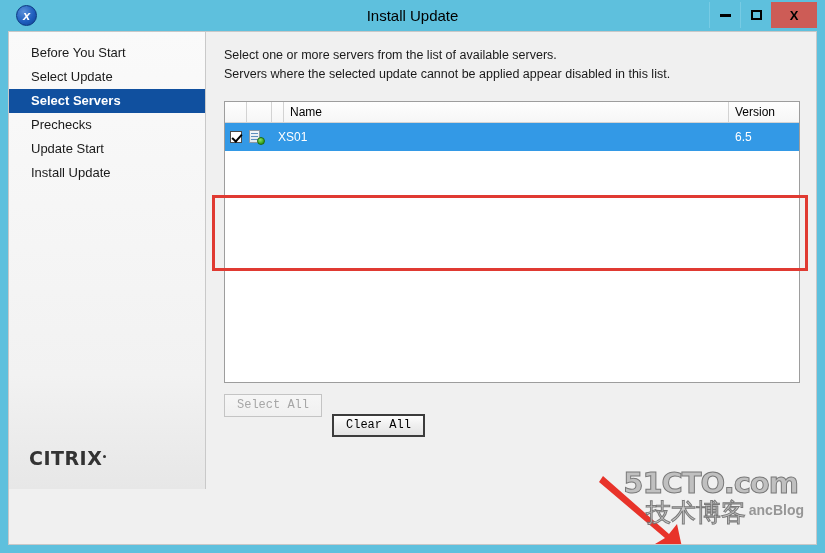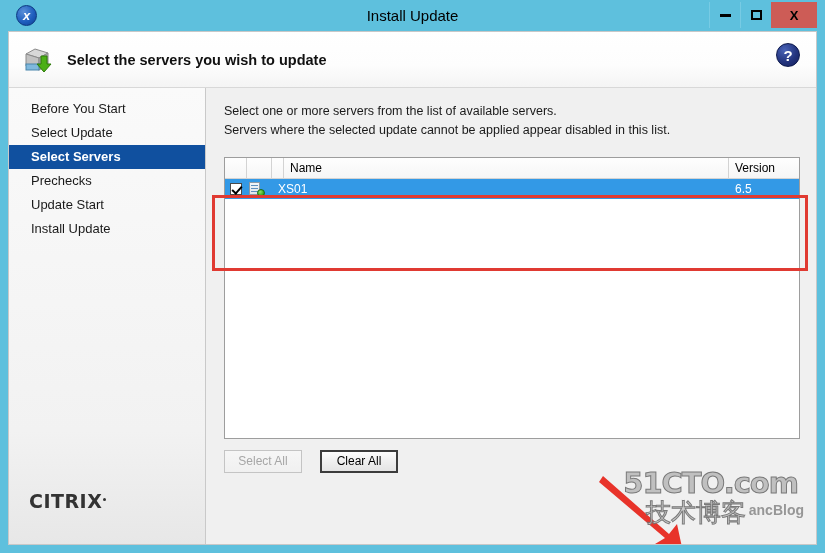--- a/index.html
+++ b/index.html
@@ -111,21 +111,21 @@
     padding-left: 22px;
     font-size: 13px; color: #1a1a1a;
     white-space: nowrap;
   }
   .nav-item.active {
     background: #10509f;
     color: #ffffff; font-weight: bold;
     margin-right: 0;
   }
   .citrix-logo {
-    position: absolute; left: 20px; bottom: 33px;
+    position: absolute; left: 20px; bottom: 20px;
     font-size: 19px; font-weight: bold; color: #333;
     letter-spacing: 0.5px;
     font-family: "DejaVu Sans", sans-serif;
   }
   .citrix-logo .dot {
     display:inline-block; width:3px; height:3px; background:#333;
     border-radius:50%; vertical-align: super; margin-left:1px;
   }
 
   
@@ -158,21 +158,21 @@
     padding-left: 6px; white-space: nowrap; overflow: hidden;
   }
   .lv-col.c-check { width: 22px; padding-left: 0; flex: 0 0 22px; }
   .lv-col.c-icon  { width: 25px; padding-left: 0; flex: 0 0 25px; }
   .lv-col.c-spacer{ width: 12px; padding-left: 0; flex: 0 0 12px; }
   .lv-col.c-name  { flex: 1 1 auto; }
   .lv-col.c-version { width: 70px; flex: 0 0 70px; border-right: none; }
 
   .lv-row {
     display: flex; align-items: center;
-    height: 20px;
+    height: 28px;
     background: #3399e6; color: #ffffff;
     font-size: 12px;
   }
   .lv-row .cell-check { width: 22px; flex: 0 0 22px; display:flex; align-items:center; justify-content:center; }
   .lv-row .cell-icon  { width: 25px; flex: 0 0 25px; display:flex; align-items:center; justify-content:flex-start; padding-left:2px;}
   .lv-row .cell-spacer{ width: 4px; flex: 0 0 4px; }
   .lv-row .cell-name  { flex: 1 1 auto; padding-left: 2px; }
   .lv-row .cell-version { width: 70px; flex: 0 0 70px; padding-left: 6px; }
 
   .checkbox {
@@ -202,34 +202,34 @@
   .srv-icon .dot-green {
     position: absolute; right: -1px; bottom: -1px;
     width: 8px; height: 8px; border-radius: 50%;
     background: radial-gradient(circle at 35% 30%, #8ce26a 0%, #3faa21 60%, #1f7a10 100%);
     border: 1px solid #1d6b0e;
   }
 
   
   .lv-actions {
     margin-top: 11px;
-    display: flex; gap: 18px;
+    display: flex; gap: 10px; font-family: Liberation Mono, monospace;
   }
   .btn {
     height: 23px; min-width: 78px;
     padding: 0 12px;
     font-size: 12px; color: #000;
     background: linear-gradient(180deg,#fdfdfd 0%,#f0f0f0 45%,#e4e4e4 100%);
     border: 1px solid #a0a0a0;
     display: flex; align-items: center; justify-content: center;
     white-space: nowrap;
   }
   .btn.disabled { color: #a6a6a6; border-color: #c4c4c4;
     background: linear-gradient(180deg,#f6f6f6 0%,#f0f0f0 100%); }
-  .btn.focused { border: 2px solid #3c3c3c; }
+  .btn.focused { border: 2px solid #3c3c3c; margin-top: 20px; }
 
   
   .anno-rect {
     position: absolute;
     left: 203px; top: 163px;
     width: 596px; height: 76px;
     border: 3px solid #e03a32;
     pointer-events: none;
   }
   .anno-arrow {
@@ -283,33 +283,20 @@
       </div>
       <div class="win-btn">
         <span class="max-glyph"></span>
       </div>
       <div class="win-btn close">X</div>
     </div>
   </div>
 
   <div class="client">
 
-    <div class="header">
-      <div class="header-icon">
-        <svg width="34" height="34" viewBox="0 0 34 34">
-          <polygon points="5,11 14,6 27,10 18,15" fill="#d8d8d8" stroke="#8a8a8a" stroke-width="1"></polygon>
-          <polygon points="5,11 18,15 18,27 5,23" fill="#c2c2c2" stroke="#8a8a8a" stroke-width="1"></polygon>
-          <polygon points="18,15 27,10 27,22 18,27" fill="#ababab" stroke="#8a8a8a" stroke-width="1"></polygon>
-          <rect x="5" y="21" width="13" height="6" fill="#7fb8dd" stroke="#4a86ab" stroke-width="1"></rect>
-          <polygon points="20,13 26,13 26,21 30,21 23,29 16,21 20,21" fill="#4caf17" stroke="#2e7a0a" stroke-width="1"></polygon>
-        </svg>
-      </div>
-      <div class="header-title">Select the servers you wish to update</div>
-      <div class="help-icon">?</div>
-    </div>
 
     <div class="body-split">
 
       <div class="sidebar">
         <div class="nav-item">Before You Start</div>
         <div class="nav-item">Select Update</div>
         <div class="nav-item active">Select Servers</div>
         <div class="nav-item">Prechecks</div>
         <div class="nav-item">Update Start</div>
         <div class="nav-item">Install Update</div>

